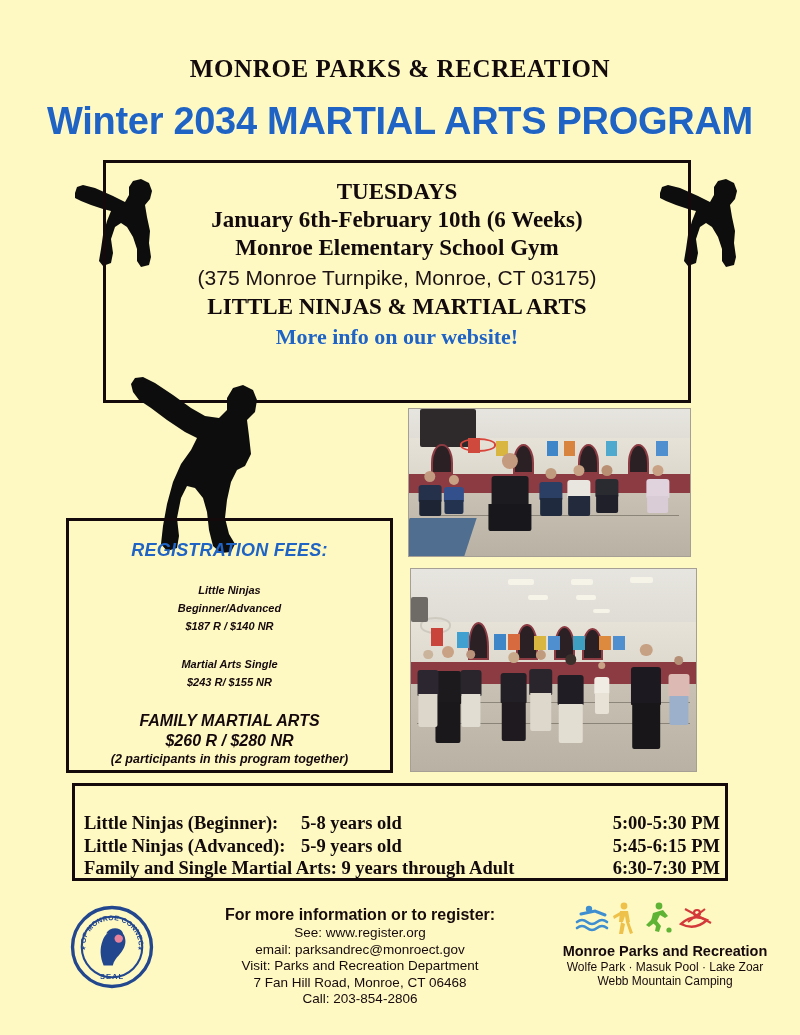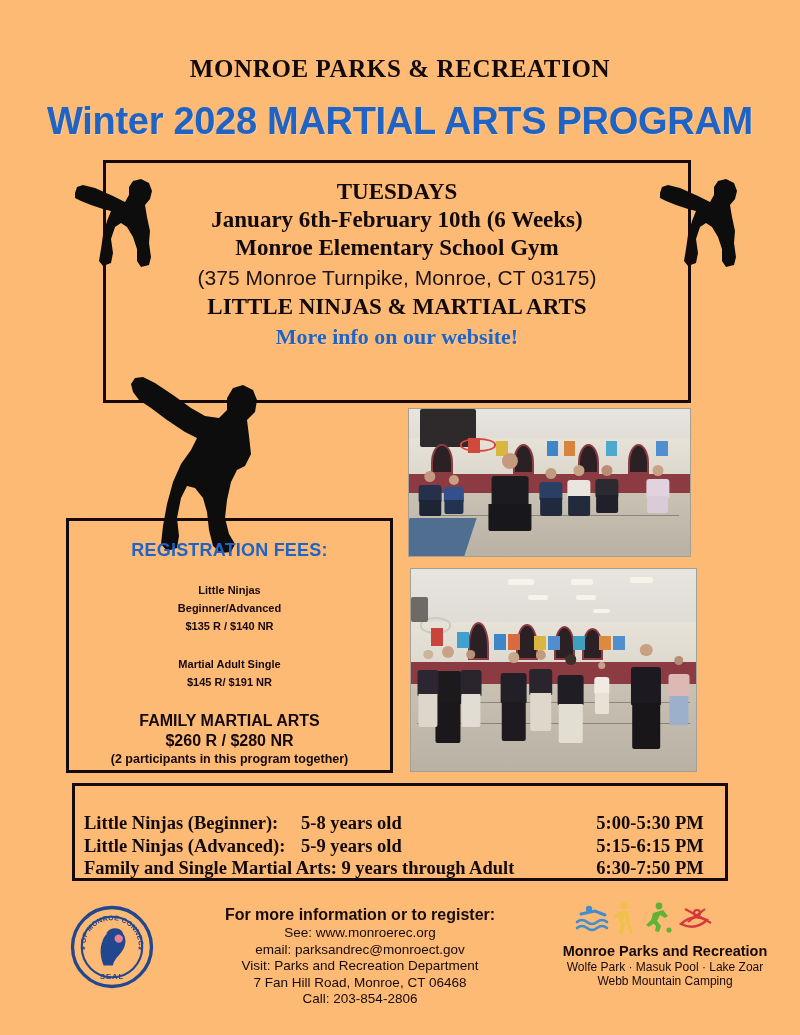--- a/index.html
+++ b/index.html
@@ -5,21 +5,21 @@
   * { box-sizing: border-box; margin: 0; padding: 0; }
   html, body {
     width: 800px; height: 1035px;
     background: #e07f98;
     font-family: "Liberation Serif", serif;
     overflow: hidden;
   }
   #poster {
     position: relative;
     width: 800px; height: 1035px;
-    background: #fdba74;
+    background: #fef9c3;
     overflow: hidden;
   }
 
   
   #org-title {
     position: absolute; top: 55px; left: 0; width: 800px;
     text-align: center;
     font-family: "Liberation Serif", serif;
     font-size: 25px; font-weight: bold; color: #120a0c;
     letter-spacing: .6px;
@@ -63,20 +63,21 @@
   #fees-box {
     position: absolute; left: 66px; top: 518px;
     width: 327px; height: 255px;
     border: 3px solid #140a0c;
   }
   #fees-content {
     position: absolute; left: 66px; top: 518px; width: 327px;
     text-align: center;
     font-family: "Liberation Sans", sans-serif;
     color: #16090c;
+    font-style: italic;
   }
   #fees-heading {
     margin-top: 22px;
     font-size: 18px; font-weight: bold; color: #1f63c4;
     letter-spacing: .2px;
   }
   .fee-group { margin-top: 20px; }
   .fee-group .fee-line {
     font-size: 11px; font-weight: bold; line-height: 18px;
   }
@@ -99,21 +100,21 @@
     position: absolute; left: 84px; top: 812px; width: 636px;
     font-family: "Liberation Serif", serif;
     color: #120a0c;
   }
   .ages-row {
     display: flex; align-items: baseline;
     font-size: 18.5px; font-weight: bold; line-height: 22.5px;
   }
   .ages-row .lbl { width: 205px; flex: none; }
   .ages-row .age { flex: 1 1 auto; padding-left: 12px; }
-  .ages-row .tm { width: 140px; flex: none; text-align: center; }
+  .ages-row .tm { width: 140px; flex: none; text-align: right; }
   .ages-row.wide .lbl { width: auto; flex: 1 1 auto; }
 
   
   #footer-contact {
     position: absolute; left: 180px; top: 905px; width: 360px;
     text-align: center;
     font-family: "Liberation Sans", sans-serif;
     color: #170a0d;
   }
   #footer-contact .head {
@@ -213,21 +214,21 @@
     position: absolute; left: 575px; top: 900px;
     width: 150px; height: 36px;
   }
 </style>
 </head>
 <body>
 
 <div id="poster">
 
   <div id="org-title">MONROE PARKS &amp; RECREATION</div>
-  <div id="program-title">Winter 2028 MARTIAL ARTS PROGRAM</div>
+  <div id="program-title">Winter 2034 MARTIAL ARTS PROGRAM</div>
 
   <div class="silhouette" style="left:55px; top:165px;">
     <svg width="120" height="105" viewBox="0 0 120 105">
       <path fill="#0d0d0d" d="M20,28 L22,22 L28,20 L40,23 L58,31 L70,37 L74,30
         L74,22 L78,16 L86,14 L94,18 L97,26 L95,34 L90,40 L92,52 L95,66 L94,78
         L96,92 L94,100 L86,102 L82,96 L82,84 L78,72 L72,62 L66,58 L60,62
         L56,74 L58,88 L56,98 L48,101 L44,96 L46,84 L48,70 L52,56 L56,46
         L48,44 L36,40 L26,36 L20,33 Z"></path>
     </svg>
   </div>
@@ -264,26 +265,26 @@
     </svg>
   </div>
 
   <div id="fees-box"></div>
   <div id="fees-content">
     <div id="fees-heading">REGISTRATION FEES:</div>
 
     <div class="fee-group">
       <div class="fee-line">Little Ninjas</div>
       <div class="fee-line">Beginner/Advanced</div>
-      <div class="fee-line">$135 R / $140 NR</div>
+      <div class="fee-line">$187 R / $140 NR</div>
     </div>
 
     <div class="fee-group">
-      <div class="fee-line">Martial Adult Single</div>
-      <div class="fee-line">$145 R/ $191 NR</div>
+      <div class="fee-line">Martial Arts Single</div>
+      <div class="fee-line">$243 R/ $155 NR</div>
     </div>
 
     <div class="fee-group family">
       <div class="fee-line">FAMILY MARTIAL ARTS</div>
       <div class="fee-line">$260 R / $280 NR</div>
       <div class="fee-note">(2 participants in this program together)</div>
     </div>
   </div>
 
   <div class="photo" id="photo-kids">
@@ -436,26 +437,26 @@
   <div id="ages-box"></div>
   <div id="ages-rows">
     <div class="ages-row">
       <span class="lbl">Little Ninjas (Beginner):</span>
       <span class="age">5-8 years old</span>
       <span class="tm">5:00-5:30 PM</span>
     </div>
     <div class="ages-row">
       <span class="lbl">Little Ninjas (Advanced):</span>
       <span class="age">5-9 years old</span>
-      <span class="tm">5:15-6:15 PM</span>
+      <span class="tm">5:45-6:15 PM</span>
     </div>
     <div class="ages-row wide">
       <span class="lbl">Family and Single Martial Arts: 9 years through Adult</span>
 
-      <span class="tm">6:30-7:50 PM</span>
+      <span class="tm">6:30-7:30 PM</span>
     </div>
   </div>
 
   <div id="town-seal">
     <svg width="84" height="84" viewBox="0 0 100 100">
       <circle cx="50" cy="50" r="47" fill="none" stroke="#22478f" stroke-width="4"></circle>
       <circle cx="50" cy="50" r="36" fill="none" stroke="#22478f" stroke-width="2.5"></circle>
       <path id="sealarc" d="M18,50 A32,32 0 0 1 82,50" fill="none"></path>
       <text font-family="Liberation Sans, sans-serif" font-size="8.2" font-weight="bold" fill="#22478f" letter-spacing="0.4">
         <textPath href="#sealarc" startOffset="50%" text-anchor="middle">TOWN OF MONROE CONNECTICUT</textPath>
@@ -467,21 +468,21 @@
         <circle cx="58" cy="40" r="5" fill="#e8819a"></circle>
         <path d="M43,34 C46,28 54,26 59,29 C63,31 64,35 62,37 C58,33 49,32 43,34Z"></path>
       </g>
       <text x="13" y="53" font-size="7" fill="#22478f">★</text>
       <text x="80" y="53" font-size="7" fill="#22478f">★</text>
     </svg>
   </div>
 
   <div id="footer-contact">
     <div class="head">For more information or to register:</div>
-    <div class="line">See: www.monroerec.org</div>
+    <div class="line">See: www.register.org</div>
     <div class="line">email: parksandrec@monroect.gov</div>
     <div class="line">Visit: Parks and Recreation Department</div>
     <div class="line">7 Fan Hill Road, Monroe, CT 06468</div>
     <div class="line">Call: 203-854-2806</div>
   </div>
 
   <div id="rec-icons">
     <svg width="150" height="36" viewBox="0 0 150 36">
       <g>
         <circle cx="14" cy="9" r="3.2" fill="#3f8fd0"></circle>

